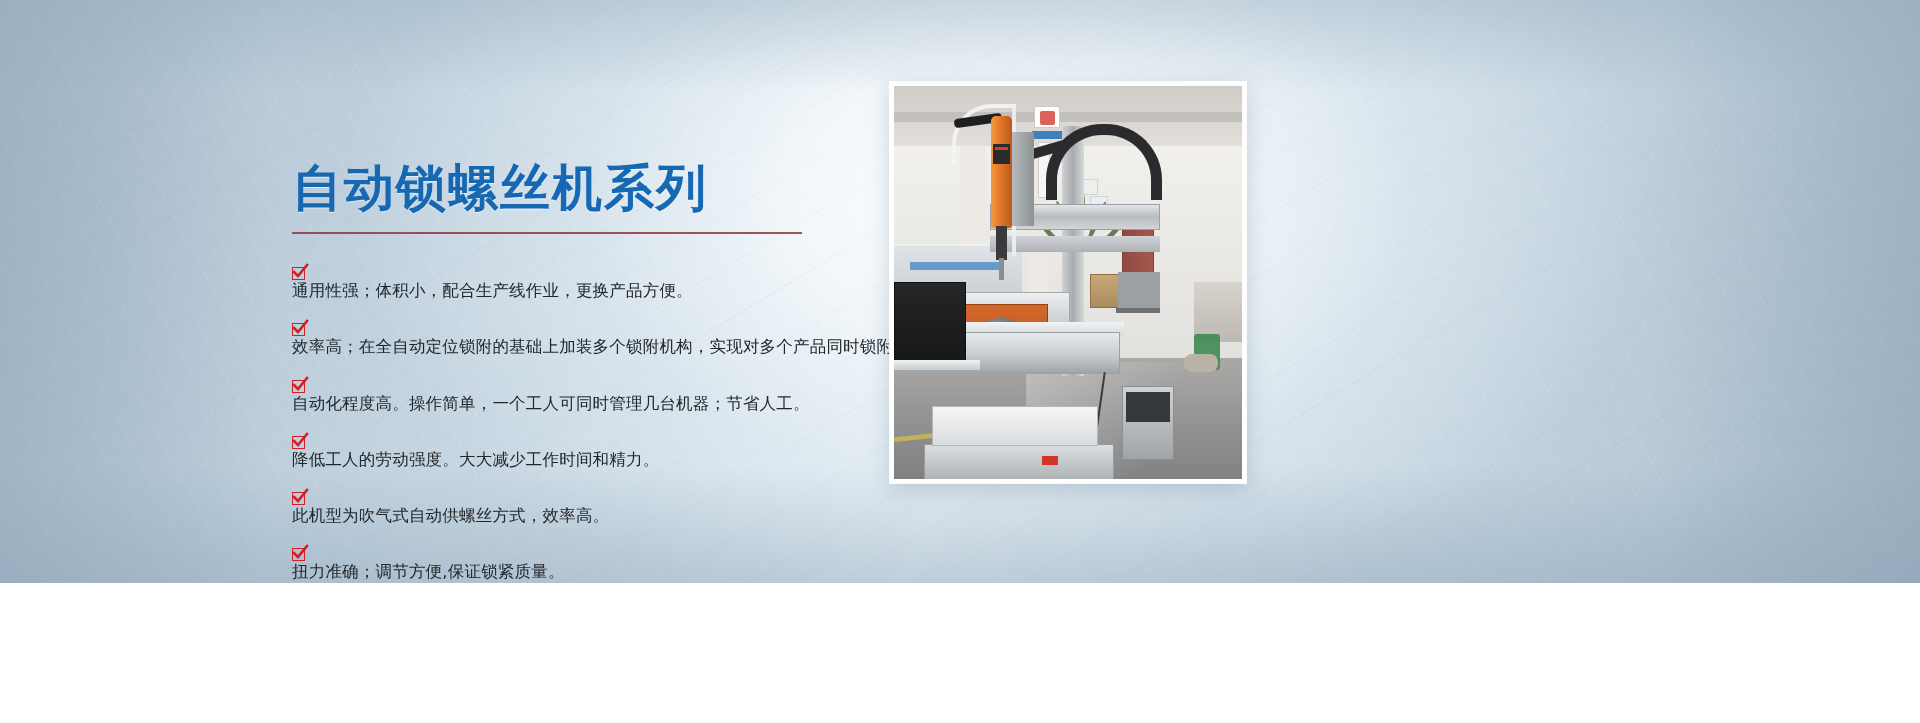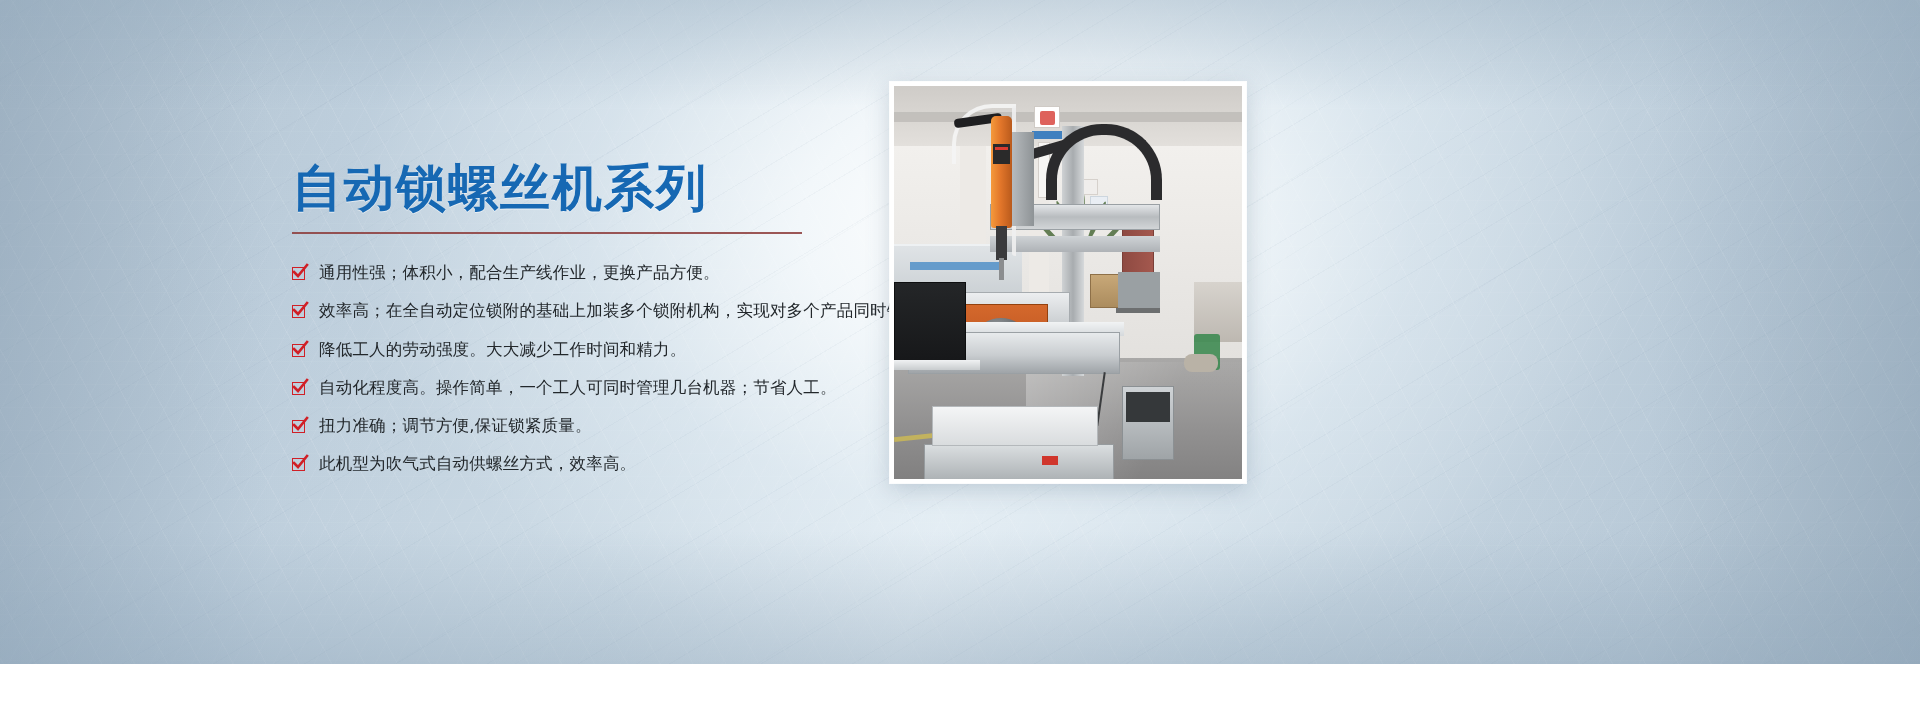--- a/index.html
+++ b/index.html
@@ -4,21 +4,21 @@
 <style>
   * { box-sizing: border-box; margin: 0; padding: 0; }
   html, body {
     width: 1920px; height: 723px;
     overflow: hidden;
     font-family: "Liberation Sans", "DejaVu Sans", sans-serif;
   }
 
   .banner {
     position: relative;
-    width: 1920px; height: 664px;
+    width: 1920px; height: 583px;
     overflow: hidden;
     background: #e5e5e5;
   }
 
   
   .bg-base {
     position: absolute; inset: 0;
     background:
       radial-gradient(ellipse 900px 620px at 52% 34%, #ffffff 0%, #f2f7fa 22%, rgba(226,236,243,0.55) 46%, rgba(199,214,226,0.10) 72%, rgba(186,203,217,0) 100%),
       linear-gradient(108deg, #aebfcd 0%, #bccddb 18%, #cfdde7 38%, #e6eff5 52%, #cfdde7 66%, #b9cad8 84%, #a9bbc9 100%);
@@ -101,20 +101,21 @@
     opacity: .85;
   }
 
   .features { margin-top: 28px; }
 
   .feature {
     display: flex;
     align-items: flex-start;
     margin-bottom: 16px;
     white-space: nowrap;
+    flex-direction: column;
   }
 
   .chk {
     flex: 0 0 auto;
     width: 13px; height: 13px;
     margin-top: 5px;
     margin-right: 14px;
     border: 1.5px solid #d01f26;
     position: relative;
     background: transparent;
@@ -302,48 +303,48 @@
           </span>
           <span class="feature-text">效率高；在全自动定位锁附的基础上加装多个锁附机构，实现对多个产品同时锁附。</span>
         </div>
 
         <div class="feature">
           <span class="chk">
             <svg width="18" height="18" viewBox="0 0 18 18" aria-hidden="true">
               <path d="M3 9 L7 13 L16 2" fill="none" stroke="#d01f26" stroke-width="2.6" stroke-linecap="square"></path>
             </svg>
           </span>
+          <span class="feature-text">自动化程度高。操作简单，一个工人可同时管理几台机器；节省人工。</span>
+        </div>
+
+        <div class="feature">
+          <span class="chk">
+            <svg width="18" height="18" viewBox="0 0 18 18" aria-hidden="true">
+              <path d="M3 9 L7 13 L16 2" fill="none" stroke="#d01f26" stroke-width="2.6" stroke-linecap="square"></path>
+            </svg>
+          </span>
           <span class="feature-text">降低工人的劳动强度。大大减少工作时间和精力。</span>
         </div>
 
         <div class="feature">
           <span class="chk">
             <svg width="18" height="18" viewBox="0 0 18 18" aria-hidden="true">
               <path d="M3 9 L7 13 L16 2" fill="none" stroke="#d01f26" stroke-width="2.6" stroke-linecap="square"></path>
             </svg>
           </span>
-          <span class="feature-text">自动化程度高。操作简单，一个工人可同时管理几台机器；节省人工。</span>
+          <span class="feature-text">此机型为吹气式自动供螺丝方式，效率高。</span>
         </div>
 
         <div class="feature">
           <span class="chk">
             <svg width="18" height="18" viewBox="0 0 18 18" aria-hidden="true">
               <path d="M3 9 L7 13 L16 2" fill="none" stroke="#d01f26" stroke-width="2.6" stroke-linecap="square"></path>
             </svg>
           </span>
           <span class="feature-text">扭力准确；调节方便,保证锁紧质量。</span>
-        </div>
-
-        <div class="feature">
-          <span class="chk">
-            <svg width="18" height="18" viewBox="0 0 18 18" aria-hidden="true">
-              <path d="M3 9 L7 13 L16 2" fill="none" stroke="#d01f26" stroke-width="2.6" stroke-linecap="square"></path>
-            </svg>
-          </span>
-          <span class="feature-text">此机型为吹气式自动供螺丝方式，效率高。</span>
         </div>
 
       </div>
     </div>
 
     <div class="photo-frame">
       <div class="photo">
 
         <div class="ceiling"></div>
         <div class="ceil-beam"></div>

